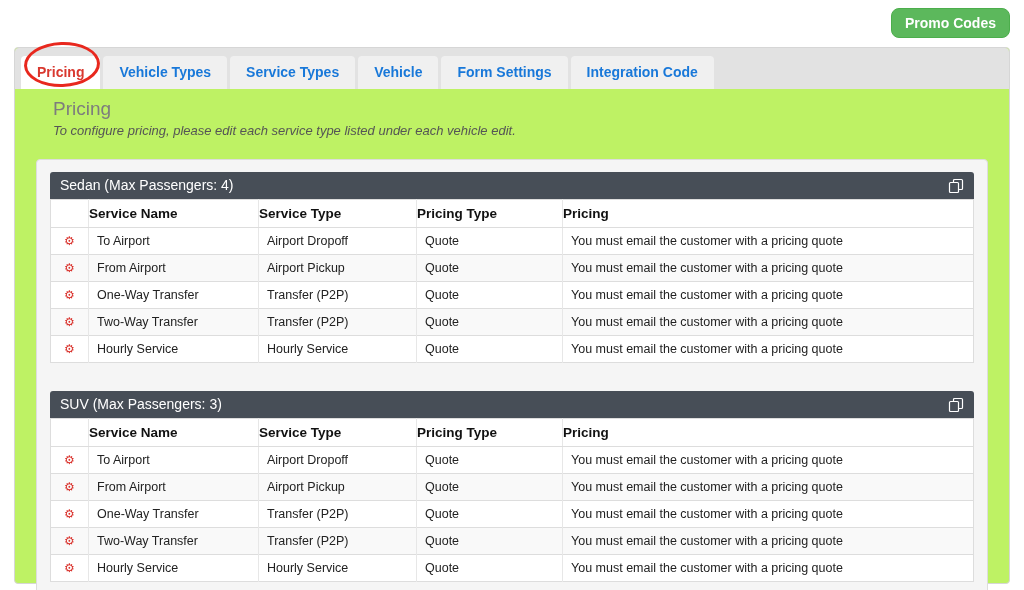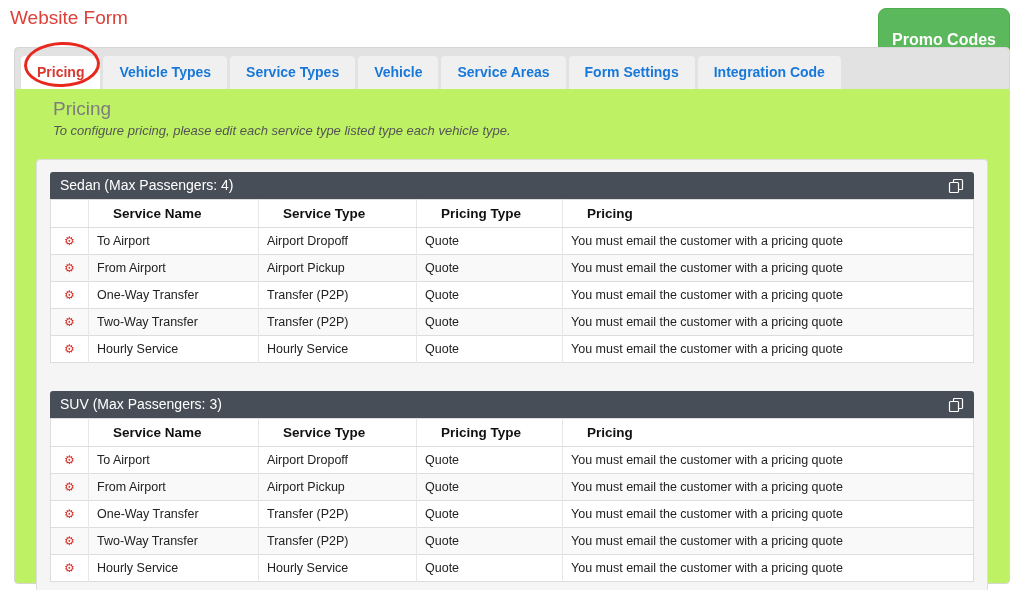--- a/index.html
+++ b/index.html
@@ -3,22 +3,22 @@
 <meta charset="utf-8">
 <style>
   * { margin:0; padding:0; box-sizing:border-box; }
   html,body { width:1024px; height:590px; overflow:hidden; background:#fff;
               font-family:"Liberation Sans","DejaVu Sans",sans-serif; }
   .app { position:relative; width:1024px; height:590px; background:#fff; }
 
   .page-title { position:absolute; left:10px; top:7px; font-size:19px; color:#dd4039; }
 
   .promo-btn { position:absolute; right:14px; top:8px; background:#5cb85c; color:#fff;
-               border:1px solid #4cae4c; border-radius:8px; font-size:16px; font-weight:600;
-               padding:22px 13px; cursor:pointer; font-family:inherit; }
+               border:1px solid #4cae4c; border-radius:8px; font-size:14px; font-weight:600;
+               padding:6px 13px; cursor:pointer; font-family:inherit; }
 
   .panel { position:absolute; left:14px; right:14px; top:47px; height:537px;
            background:#bef264; border:1px solid #d6d6d6; border-radius:4px; }
 
   .tab-strip { height:41px; background:#e2e2e2; border-radius:4px 4px 0 0;
                display:flex; align-items:flex-end; padding-left:6px; }
   .tab { border:none; background:#f0f0f0; color:#1878d9; font-weight:bold; font-size:14px;
          font-family:inherit; padding:8px 16px 9px; margin-right:3px;
          border-radius:4px 4px 0 0; cursor:pointer; line-height:16px; }
   .tab.active { background:#fff; color:#d9382f; }
@@ -34,56 +34,54 @@
   .vt-block:last-child { margin-bottom:0; }
   .vt-header { background:#474e57; color:#fff; font-size:14px; padding:5px 10px;
                border-radius:3px 3px 0 0; display:flex; align-items:center;
                justify-content:space-between; line-height:17px; }
   .copy-btn { background:none; border:none; padding:0; cursor:pointer; display:flex; }
 
   table { width:100%; border-collapse:collapse; background:#fff;
           border:1px solid #ddd; table-layout:fixed; }
   .c-icon { width:38px; } .c-name { width:170px; } .c-stype { width:158px; } .c-ptype { width:146px; }
   th { text-align:left; font-size:13.5px; font-weight:bold; color:#111;
-       padding:6px 24px; border-bottom:1px solid #ddd; border-left:1px solid #e7e7e7; }
+       padding:6px 0; border-bottom:1px solid #ddd; border-left:1px solid #e7e7e7; }
   th:first-child { border-left:none; }
   td { font-size:12.5px; color:#222; padding:6px 8px; border-top:1px solid #ddd;
        border-left:1px solid #e7e7e7; line-height:14px; white-space:nowrap;
        overflow:hidden; }
   td:first-child { border-left:none; text-align:center; }
   tbody tr:nth-child(even) { background:#f9f9f9; }
   .gear { color:#d9302a; font-size:12px; line-height:12px; cursor:pointer; display:inline-block; }
 
   .ellipse { position:absolute; left:24px; top:42px; width:76px; height:45px;
              border:3px solid #e8281e; border-radius:50%; transform:rotate(-2deg);
              pointer-events:none; }
 </style>
 </head>
 <body>
 
 <div class="app">
 
-  <div class="page-title">Website Form</div>
 
   <button class="promo-btn">Promo Codes</button>
 
   <div class="panel">
     <div class="tab-strip" id="tab-strip">
         <button class="tab active">Pricing</button>
         <button class="tab">Vehicle Types</button>
         <button class="tab">Service Types</button>
         <button class="tab">Vehicle</button>
-        <button class="tab">Service Areas</button>
         <button class="tab">Form Settings</button>
         <button class="tab">Integration Code</button>
       </div>
 
     <div class="content">
       <div class="sec-heading">Pricing</div>
-      <div class="sec-desc">To configure pricing, please edit each service type listed type each vehicle type.</div>
+      <div class="sec-desc">To configure pricing, please edit each service type listed under each vehicle edit.</div>
       <div class="inner-panel" id="tables-panel">
           <div class="vt-block">
     <div class="vt-header">
       <span>Sedan (Max Passengers: 4)</span>
       <button class="copy-btn">
         <svg width="16" height="16" viewBox="0 0 16 16">
           <rect x="5.5" y="1.5" width="9" height="10" rx="1" fill="none" stroke="#fff" stroke-width="1.2"></rect>
           <rect x="1.5" y="4.5" width="9" height="10" rx="1" fill="#474e57" stroke="#fff" stroke-width="1.2"></rect>
         </svg>
       </button>

